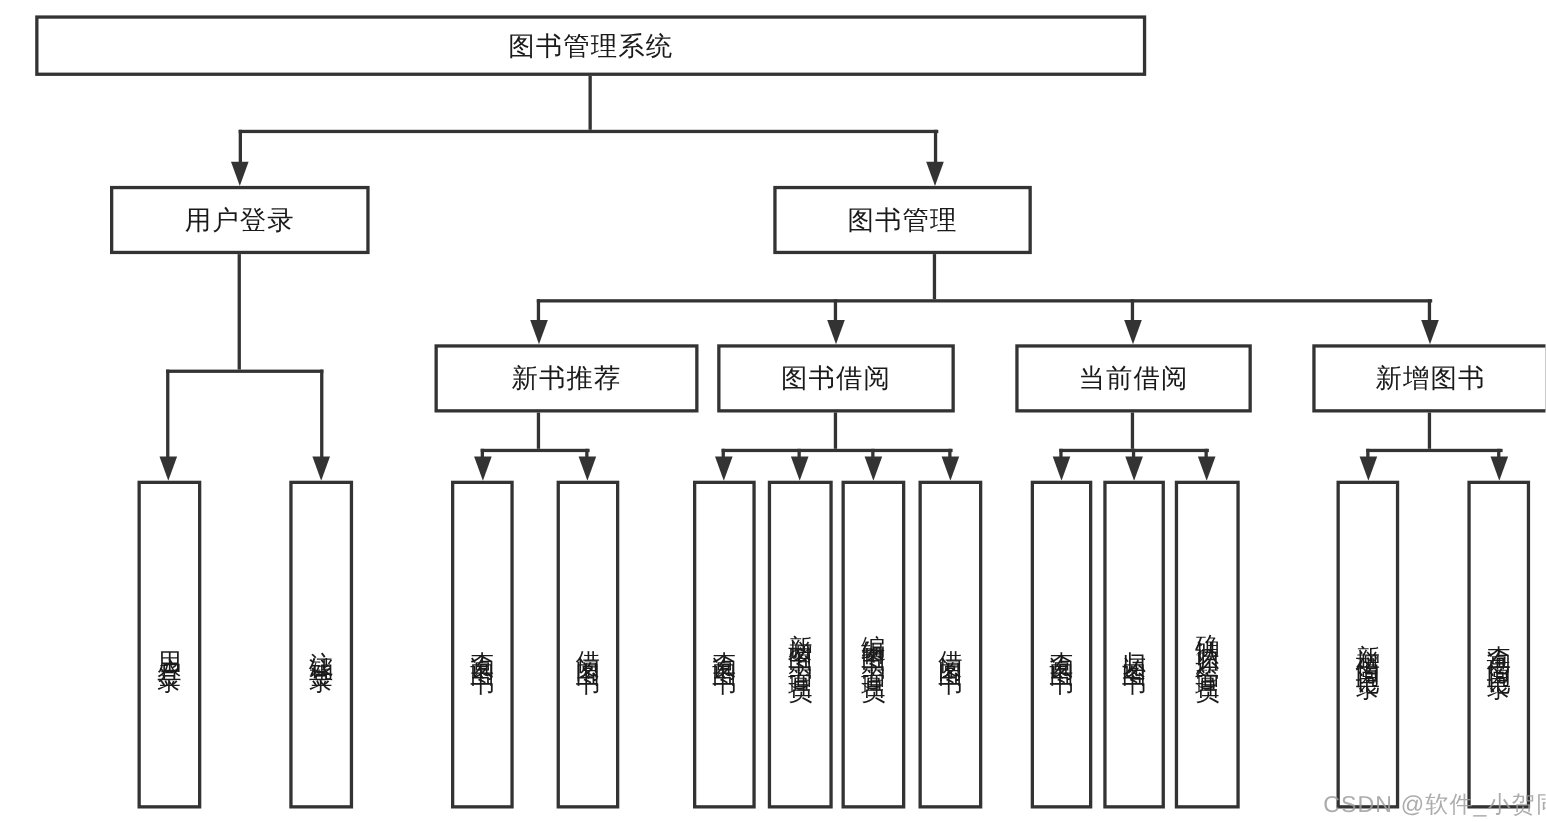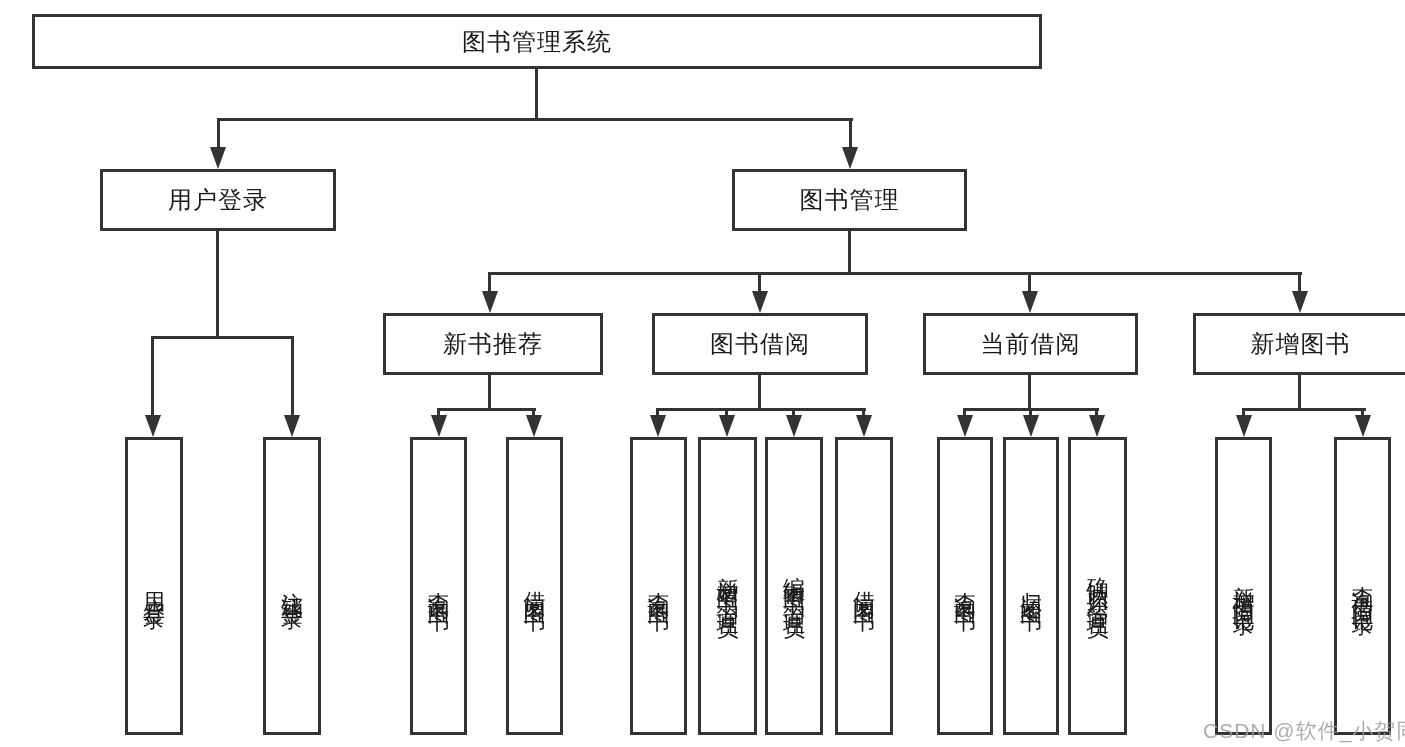--- a/index.html
+++ b/index.html
@@ -63,21 +63,21 @@
   <div class="vline" style="left:515px;top:69px;height:49px;"></div>
   <div class="hline" style="left:197px;top:118px;width:636px;"></div>
   <div class="vline" style="left:197px;top:118px;height:31px;"></div>
   <div class="arrow" style="left:190px;top:147px;"></div>
   <div class="vline" style="left:829px;top:118px;height:31px;"></div>
   <div class="arrow" style="left:822px;top:147px;"></div>
 
   <div class="box h" style="left:80px;top:169px;width:236px;height:62px;">
     <span>用户登录</span>
   </div>
-  <div class="box h" style="left:712px;top:169px;width:235px;height:62px;">
+  <div class="box h" style="left:683px;top:169px;width:235px;height:62px;">
     <span>图书管理</span>
   </div>
 
   <div class="vline" style="left:196px;top:231px;height:105px;"></div>
   <div class="hline" style="left:131px;top:336px;width:143px;"></div>
   <div class="vline" style="left:131px;top:336px;height:81px;"></div>
   <div class="arrow" style="left:125px;top:415px;"></div>
   <div class="vline" style="left:271px;top:336px;height:81px;"></div>
   <div class="arrow" style="left:264px;top:415px;"></div>
 
@@ -85,21 +85,21 @@
   <div class="hline" style="left:468px;top:272px;width:814px;"></div>
   <div class="vline" style="left:468px;top:272px;height:21px;"></div>
   <div class="arrow" style="left:462px;top:291px;"></div>
   <div class="vline" style="left:738px;top:272px;height:21px;"></div>
   <div class="arrow" style="left:732px;top:291px;"></div>
   <div class="vline" style="left:1008px;top:272px;height:21px;"></div>
   <div class="arrow" style="left:1002px;top:291px;"></div>
   <div class="vline" style="left:1278px;top:272px;height:21px;"></div>
   <div class="arrow" style="left:1272px;top:291px;"></div>
 
-  <div class="box h" style="left:363px;top:313px;width:220px;height:62px;">
+  <div class="box h" style="left:375px;top:313px;width:240px;height:62px;">
     <span>新书推荐</span>
   </div>
   <div class="box h" style="left:903px;top:313px;width:215px;height:62px;">
     <span>当前借阅</span>
   </div>
   <div class="box h" style="left:632px;top:313px;width:216px;height:62px;">
     <span>图书借阅</span>
   </div>
   <div class="box h" style="left:1173px;top:313px;width:215px;height:62px;">
     <span>新增图书</span>

